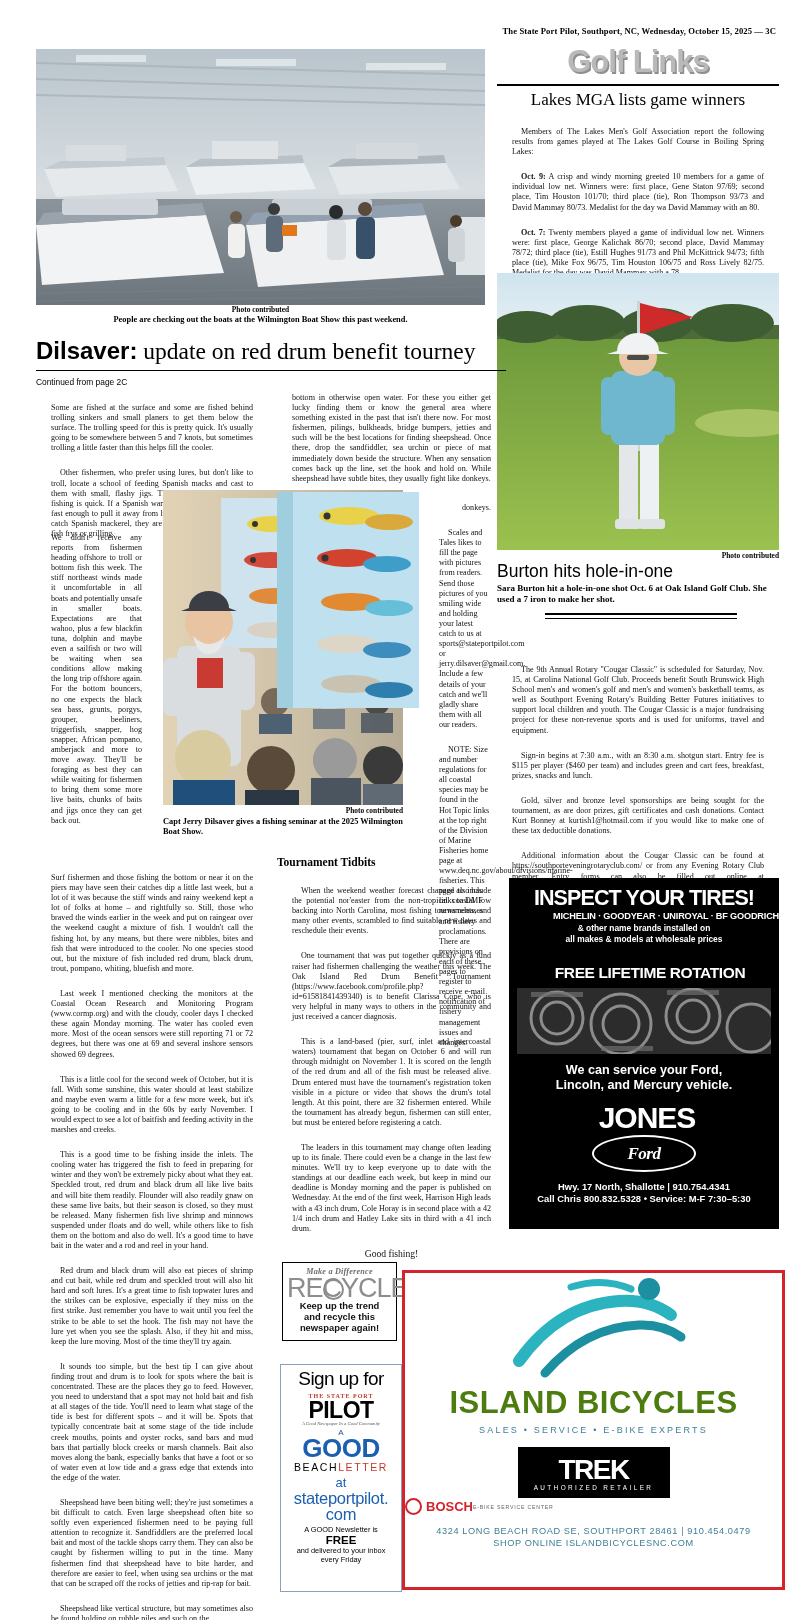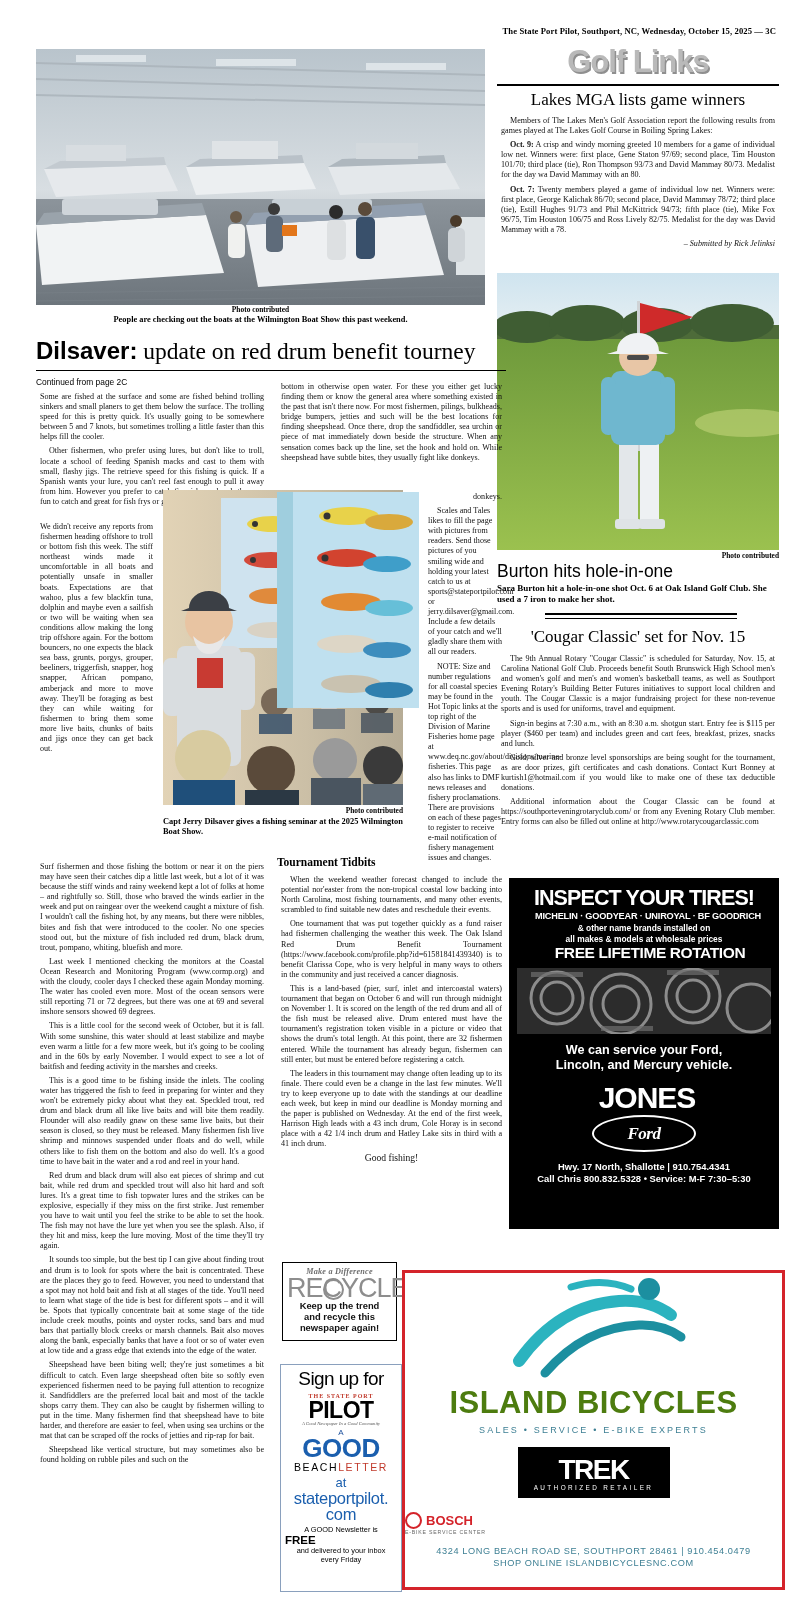--- a/index.html
+++ b/index.html
@@ -4,21 +4,21 @@
 <style>
   html,body{margin:0;padding:0;background:#ffffff;}
   body{width:791px;height:1620px;position:relative;font-family:"Liberation Serif",serif;color:#000;}
   .page{position:absolute;inset:0;width:791px;height:1620px;overflow:hidden;background:#fff;border-radius:13px;}
 
   
   .abs{position:absolute;}
   .serif{font-family:"Liberation Serif",serif;}
   .sans{font-family:"Liberation Sans",sans-serif;}
   .body-col{font-family:"Liberation Serif",serif;font-size:8.1px;line-height:10.1px;text-align:justify;color:#111;}
-  .body-col p{margin:4px;text-indent:9px;}
+  .body-col p{margin:15px;text-indent:9px;}
   .body-col p.noind{text-indent:0;}
   .photo-credit{font-family:"Liberation Serif",serif;font-weight:bold;font-size:7.4px;text-align:right;color:#000;}
   .cutline{font-family:"Liberation Serif",serif;font-weight:bold;font-size:8.4px;line-height:10px;color:#000;}
 
   
   #dateline{top:26px;left:0;width:776px;text-align:right;font-family:"Liberation Serif",serif;font-weight:bold;font-size:8.6px;letter-spacing:.1px;}
 
   
   #golflinks-flag{top:44px;left:497px;width:282px;text-align:center;font-family:"Liberation Sans",sans-serif;font-weight:bold;font-size:31px;letter-spacing:-1px;color:#b9b9b9;text-shadow:1.5px 1.5px 0 #8f8f8f;}
   #golflinks-rule{top:84px;left:497px;width:282px;height:2px;background:#000;}
@@ -32,23 +32,23 @@
   #main-hd{top:338px;left:36px;width:470px;font-size:23.5px;line-height:26px;font-family:"Liberation Serif",serif;}
   #main-hd b{font-family:"Liberation Sans",sans-serif;font-weight:bold;font-size:24px;}
 
   
   .hr-thin{background:#000;height:1px;}
   .hr-med{background:#000;height:2px;}
 
   
   .ad-black{background:#000;color:#fff;font-family:"Liberation Sans",sans-serif;}
   .tires-hd{font-weight:bold;font-size:21.5px;text-align:center;letter-spacing:-.9px;line-height:22px;}
-  .tires-brands{font-weight:bold;font-size:9.2px;text-align:left;letter-spacing:-.2px;margin-top:2px;padding-left:26px;}
+  .tires-brands{font-weight:bold;font-size:9.2px;text-align:right;letter-spacing:-.2px;margin-top:2px;padding-left:26px;}
   .tires-sub{font-weight:bold;font-size:8.4px;text-align:center;line-height:10.5px;margin-top:2px;}
-  .tires-free{font-weight:bold;font-size:15.5px;text-align:center;letter-spacing:-.4px;margin-top:0;padding-left:12px;}
+  .tires-free{font-weight:bold;font-size:15.5px;text-align:center;letter-spacing:-.4px;margin-top:20px;padding-left:12px;}
   .jones-service{font-weight:bold;font-size:12.6px;text-align:center;line-height:15px;}
   .jones-word{font-weight:bold;font-size:30px;text-align:center;letter-spacing:-1px;line-height:30px;padding-left:6px;}
   .jones-oval{width:100px;height:33px;border:2px solid #fff;border-radius:50%;margin:2px auto 0;display:flex;align-items:center;justify-content:center;}
   .jones-oval span{font-family:"Liberation Serif",serif;font-style:italic;font-size:17px;font-weight:bold;letter-spacing:-.5px;}
   .jones-addr{font-weight:bold;font-size:9.4px;text-align:center;line-height:11.5px;}
 
   .recycle-box{border:1.4px solid #000;background:#fff;}
   .rcy-make{font-family:"Liberation Serif",serif;font-style:italic;font-weight:bold;font-size:8.2px;color:#6e6e6e;text-align:center;letter-spacing:.2px;}
   .rcy-word{font-family:"Liberation Sans",sans-serif;font-size:27px;color:#8d8d8d;text-align:center;letter-spacing:-1px;line-height:24px;}
   .rcy-sub{font-family:"Liberation Sans",sans-serif;font-weight:bold;font-size:9.4px;line-height:11px;text-align:center;color:#111;}
@@ -58,21 +58,21 @@
   .su-pilot-top{font-family:"Liberation Serif",serif;font-weight:bold;font-size:6px;color:#c0392b;text-align:center;letter-spacing:1px;}
   .su-pilot{font-family:Liberation Sans, sans-serif;font-weight:bold;font-size:23px;text-align:center;line-height:22px;letter-spacing:-.5px;}
   .su-tag{font-family:"Liberation Serif",serif;font-style:italic;font-size:4.6px;text-align:center;color:#555;}
   .su-a{font-family:"Liberation Sans",sans-serif;font-size:8px;text-align:center;color:#1b4f9c;line-height:7px;}
   .su-good{font-family:"Liberation Sans",sans-serif;font-weight:bold;font-size:26px;color:#1b5fae;text-align:center;letter-spacing:-.5px;line-height:25px;}
   .su-news{font-family:"Liberation Sans",sans-serif;font-size:10.5px;text-align:center;letter-spacing:1.6px;}
   .su-news i{font-style:normal;color:#c0392b;}
   .su-at{font-family:"Liberation Sans",sans-serif;font-size:13px;color:#1b5fae;text-align:center;}
   .su-url{font-family:"Liberation Sans",sans-serif;font-size:16.5px;color:#1b5fae;text-align:center;line-height:16px;letter-spacing:-.3px;}
   .su-fine{font-family:"Liberation Sans",sans-serif;font-size:7.4px;text-align:center;line-height:9px;}
-  .su-free{font-family:"Liberation Sans",sans-serif;font-weight:bold;font-size:11.5px;text-align:left;}
+  .su-free{font-family:"Liberation Sans",sans-serif;font-weight:bold;font-size:11.5px;text-align:center;}
 
   .bike-box{border:3px solid #d4232a;background:#fff;}
   .bike-name{font-family:"Liberation Sans",sans-serif;font-weight:bold;font-size:31px;color:#4d7c0f;text-align:center;letter-spacing:.5px;}
   .bike-sub{font-family:"Liberation Sans",sans-serif;font-size:9px;color:#3d7f93;text-align:center;letter-spacing:2.2px;}
   .trek{background:#000;color:#fff;text-align:center;}
   .trek-word{font-family:"Liberation Sans",sans-serif;font-weight:bold;font-size:28px;letter-spacing:-1.5px;line-height:28px;}
   .trek-sub{font-family:"Liberation Sans",sans-serif;font-size:6.4px;letter-spacing:2.4px;}
   .bosch{font-family:"Liberation Sans",sans-serif;font-weight:bold;font-size:13px;color:#d4232a;text-align:center;}
   .bosch-sub{font-family:"Liberation Sans",sans-serif;font-size:5.2px;color:#666;text-align:center;letter-spacing:.8px;}
   .bike-addr{font-family:"Liberation Sans",sans-serif;font-size:9.2px;color:#3d7f93;text-align:center;line-height:12px;letter-spacing:.6px;}
@@ -216,21 +216,20 @@
       <ellipse cx="250" cy="150" rx="52" ry="14" fill="#b9cf72" opacity=".7"></ellipse>
     </svg>
   </div>
   <div class="abs photo-credit" style="top:551px;left:497px;width:282px;">Photo contributed</div>
   <div class="abs hd-golf2" style="top:562px;left:497px;width:282px;">Burton hits hole-in-one</div>
   <div class="abs cutline" style="top:583px;left:497px;width:282px;line-height:11px;font-size:9px;">Sara Burton hit a hole-in-one shot Oct. 6 at Oak Island Golf Club. She used a 7 iron to make her shot.</div>
 
   <div class="abs hr-med" style="top:613px;left:545px;width:192px;"></div>
   <div class="abs hr-thin" style="top:618px;left:545px;width:192px;"></div>
 
-  <div class="abs hd-golf" style="top:627px;left:497px;width:282px;">'Cougar Classic' set for Nov. 15</div>
   <div class="abs body-col" style="top:650px;left:497px;width:282px;">
     <p>The 9th Annual Rotary "Cougar Classic" is scheduled for Saturday, Nov. 15, at Carolina National Golf Club. Proceeds benefit South Brunswick High School men's and women's golf and men's and women's basketball teams, as well as Southport Evening Rotary's Building Better Futures initiatives to support local children and youth. The Cougar Classic is a major fundraising project for these non-revenue sports and is used for uniforms, travel and equipment.</p>
     <p>Sign-in begins at 7:30 a.m., with an 8:30 a.m. shotgun start. Entry fee is $115 per player ($460 per team) and includes green and cart fees, breakfast, prizes, snacks and lunch.</p>
     <p>Gold, silver and bronze level sponsorships are being sought for the tournament, as are door prizes, gift certificates and cash donations. Contact Kurt Bonney at kurtish1@hotmail.com if you would like to make one of these tax deductible donations.</p>
     <p>Additional information about the Cougar Classic can be found at https://southporteveningrotaryclub.com/ or from any Evening Rotary Club member. Entry forms can also be filled out online at http://www.rotarycougarclassic.com</p>
   </div>
 
   <div class="abs" id="main-hd">
     <b>Dilsaver:</b><span> update on red drum benefit tourney</span>
   </div>
@@ -432,21 +431,21 @@
       </svg>
     </div>
     <div class="bike-name">ISLAND BICYCLES</div>
     <div class="bike-sub" style="margin-top:4px;">SALES  •  SERVICE  •  E-BIKE EXPERTS</div>
 
     <div class="trek" style="margin:12px auto 0;width:152px;padding:9px 0 7px;">
       <div class="trek-word">TREK</div>
       <div class="trek-sub">AUTHORIZED RETAILER</div>
     </div>
 
-    <div style="margin-top:14px;display:flex;flex-direction:column;align-items:flex-start;">
+    <div style="margin-top:0;display:flex;flex-direction:row;align-items:center;">
       <div style="display:flex;align-items:center;gap:4px;">
         <span style="width:13px;height:13px;border:2px solid #d4232a;border-radius:50%;display:inline-block;"></span>
         <span class="bosch">BOSCH</span>
       </div>
       <div class="bosch-sub">E-BIKE SERVICE CENTER</div>
     </div>
 
     <div class="bike-addr" style="margin-top:10px;">4324 LONG BEACH ROAD SE, SOUTHPORT 28461 | 910.454.0479</div>
     <div class="bike-addr">SHOP ONLINE ISLANDBICYCLESNC.COM</div>
   </div>

